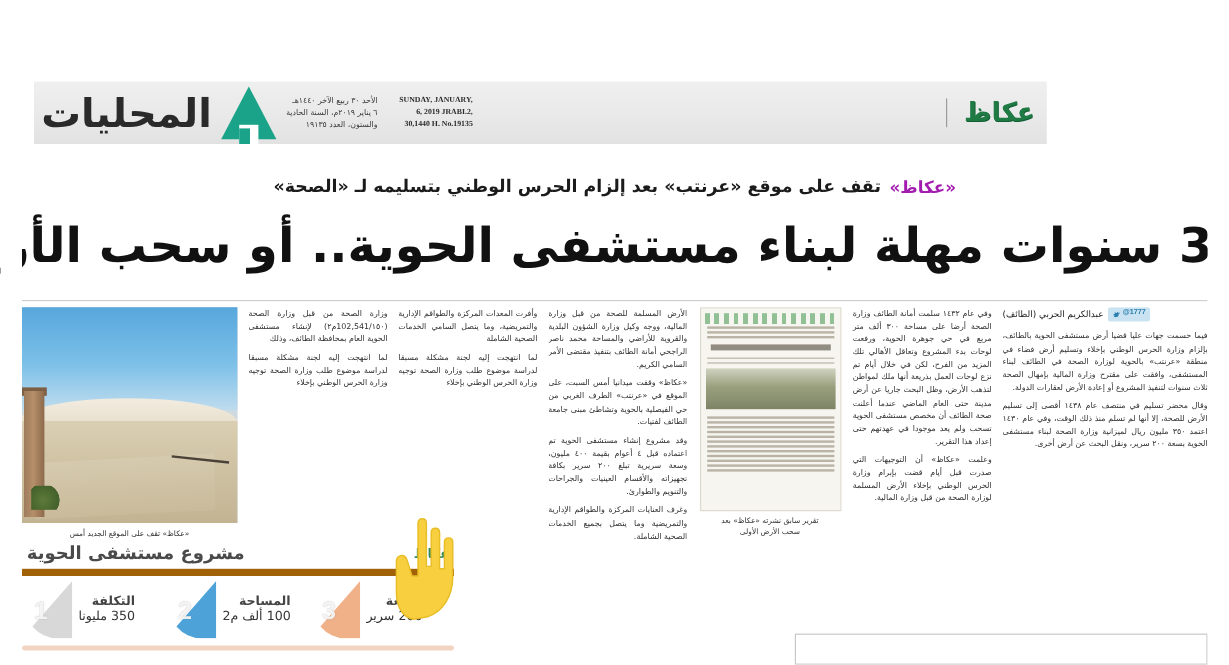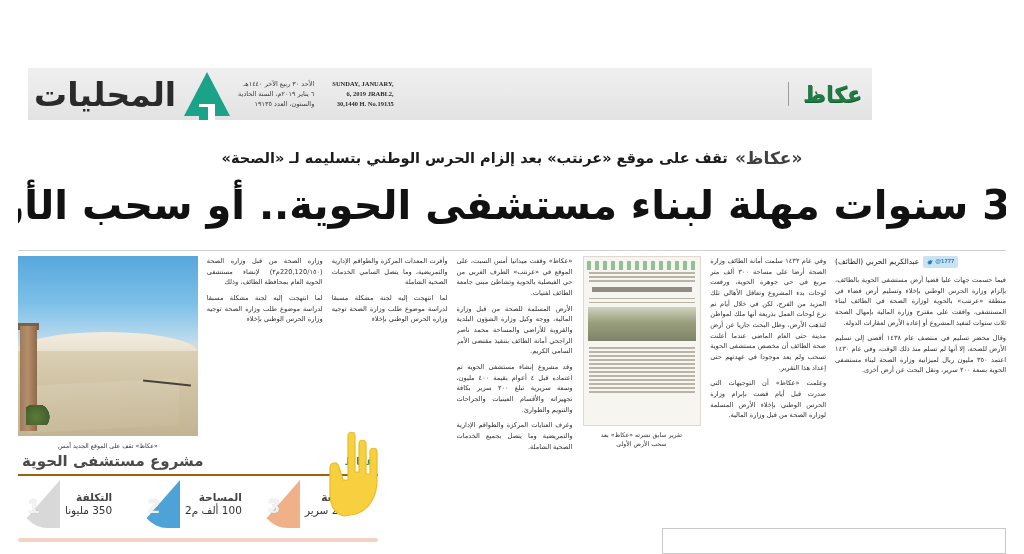--- a/index.html
+++ b/index.html
@@ -117,23 +117,23 @@
     position: absolute;
     left: 0; right: 0; top: 148px;
     text-align: center;
     font-size: 14.5px; font-weight: bold;
     color: #1b1b1b;
     direction: rtl;
     white-space: nowrap;
   }
   .kicker .okaz-chip {
     display: inline-block;
-    color: #404040;
+    color: #a21caf;
     font-weight: bold;
-    font-size: 17px;
+    font-size: 14px;
     vertical-align: -1px;
     padding-left: 2px;
   }
 
   
   .headline {
     position: absolute;
     left: 14px; right: 14px; top: 180px;
     text-align: center;
     direction: rtl;
@@ -291,21 +291,21 @@
   .info-box {
     position: absolute;
     left: 18px; top: 452px;
     width: 360px; height: 92px;
     background: #ffffff;
   }
   .info-head {
     display: flex; flex-direction: row-reverse;
     align-items: center; justify-content: space-between;
     padding: 0 4px 4px 4px;
-    border-bottom: 2px solid #a16207;
+    border-bottom: 6px solid #a16207;
   }
   .info-title {
     font-size: 15px; font-weight: bold;
     color: #4a4a4a;
     direction: rtl;
     letter-spacing: -.4px;
     margin-right: 60px;
   }
   .info-logo {
     font-size: 11px; font-weight: bold;
@@ -475,33 +475,33 @@
           <div class="l"></div>
             <div class="l"></div>
             <div class="l"></div>
         </div>
       </div>
       <div class="clip-caption">تقرير سابق نشرته «عكاظ» بعد</div>
       <div class="clip-caption">سحب الأرض الأولى</div>
     </div>
 
     <div class="col col-4">
+      <p>الأرض المسلمة للصحة من قبل وزارة المالية، ووجه وكيل وزارة الشؤون البلدية والقروية للأراضي والمساحة محمد ناصر الراجحي أمانة الطائف بتنفيذ مقتضى الأمر السامي الكريم.</p>
       <p>«عكاظ» وقفت ميدانيا أمس السبت، على الموقع في «عرنتب» الطرف الغربي من حي الفيصلية بالحوية وتشاطئ مبنى جامعة الطائف لفتيات.</p>
-      <p>الأرض المسلمة للصحة من قبل وزارة المالية، ووجه وكيل وزارة الشؤون البلدية والقروية للأراضي والمساحة محمد ناصر الراجحي أمانة الطائف بتنفيذ مقتضى الأمر السامي الكريم.</p>
       <p>وقد مشروع إنشاء مستشفى الحوية تم اعتماده قبل ٤ أعوام بقيمة ٤٠٠ مليون، وسعة سريرية تبلغ ٢٠٠ سرير بكافة تجهيزاته والأقسام العينيات والجراحات والتنويم والطوارئ.</p>
       <p>وغرف العنايات المركزة والطواقم الإدارية والتمريضية وما يتصل بجميع الخدمات الصحية الشاملة.</p>
     </div>
 
     <div class="col col-3">
       <p>وأفرت المعدات المركزة والطواقم الإدارية والتمريضية، وما يتصل السامي الخدمات الصحية الشاملة</p>
       <p>لما انتهجت إليه لجنة مشكلة مسبقا لدراسة موضوع طلب وزارة الصحة توجيه وزارة الحرس الوطني بإخلاء</p>
     </div>
 
     <div class="col col-2">
-      <p>وزارة الصحة من قبل وزارة الصحة (220,120/١٥٠م٢) لإنشاء مستشفى الحوية العام بمحافظة الطائف، وذلك</p>
+      <p>وزارة الصحة من قبل وزارة الصحة (102,541/١٥٠م٢) لإنشاء مستشفى الحوية العام بمحافظة الطائف، وذلك</p>
       <p>لما انتهجت إليه لجنة مشكلة مسبقا لدراسة موضوع طلب وزارة الصحة توجيه وزارة الحرس الوطني بإخلاء</p>
     </div>
 
     <div class="col col-1">
       <div class="photo">
         <div class="sky"></div>
         <div class="dune"></div>
         <div class="ground"></div>
         <div class="track"></div>
         <div class="pillar-cap"></div>

